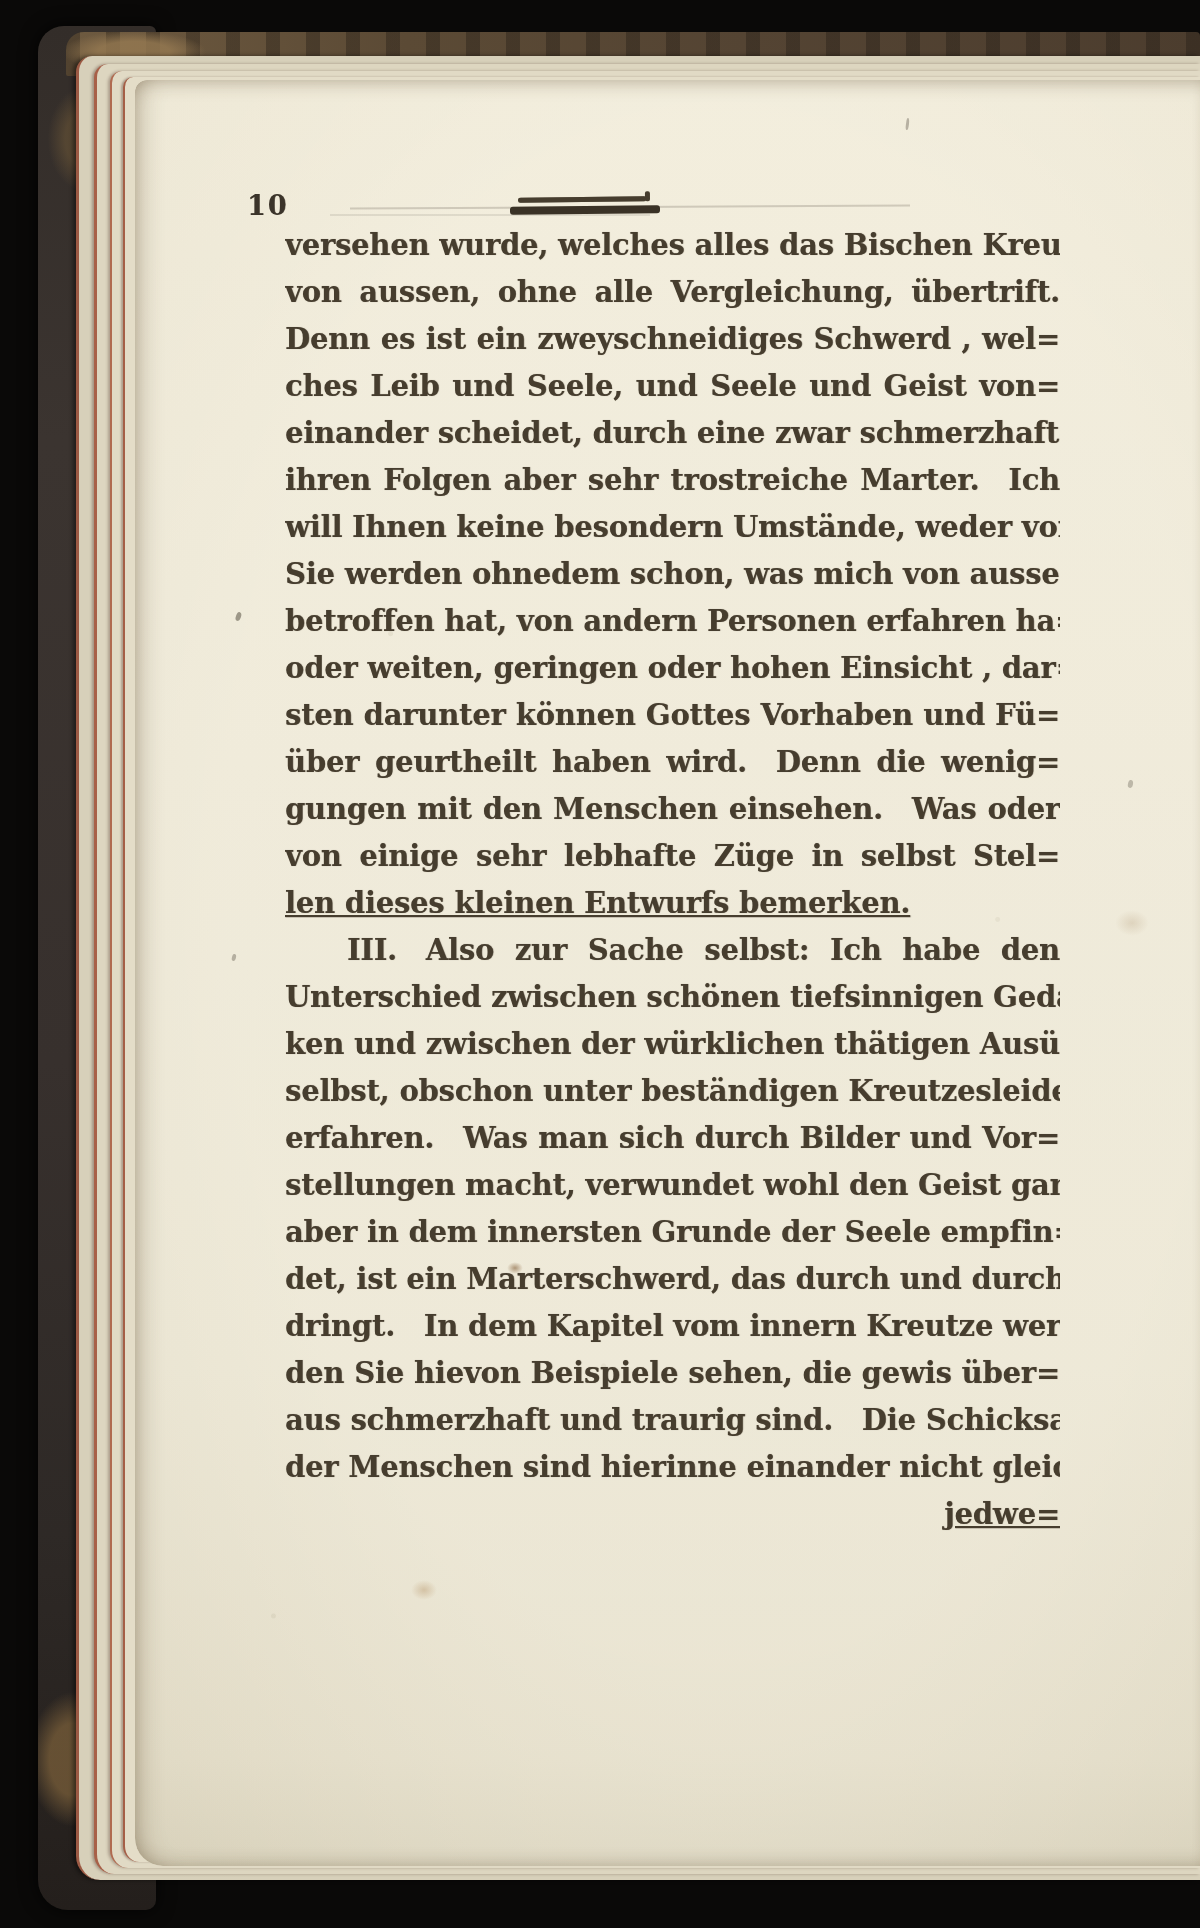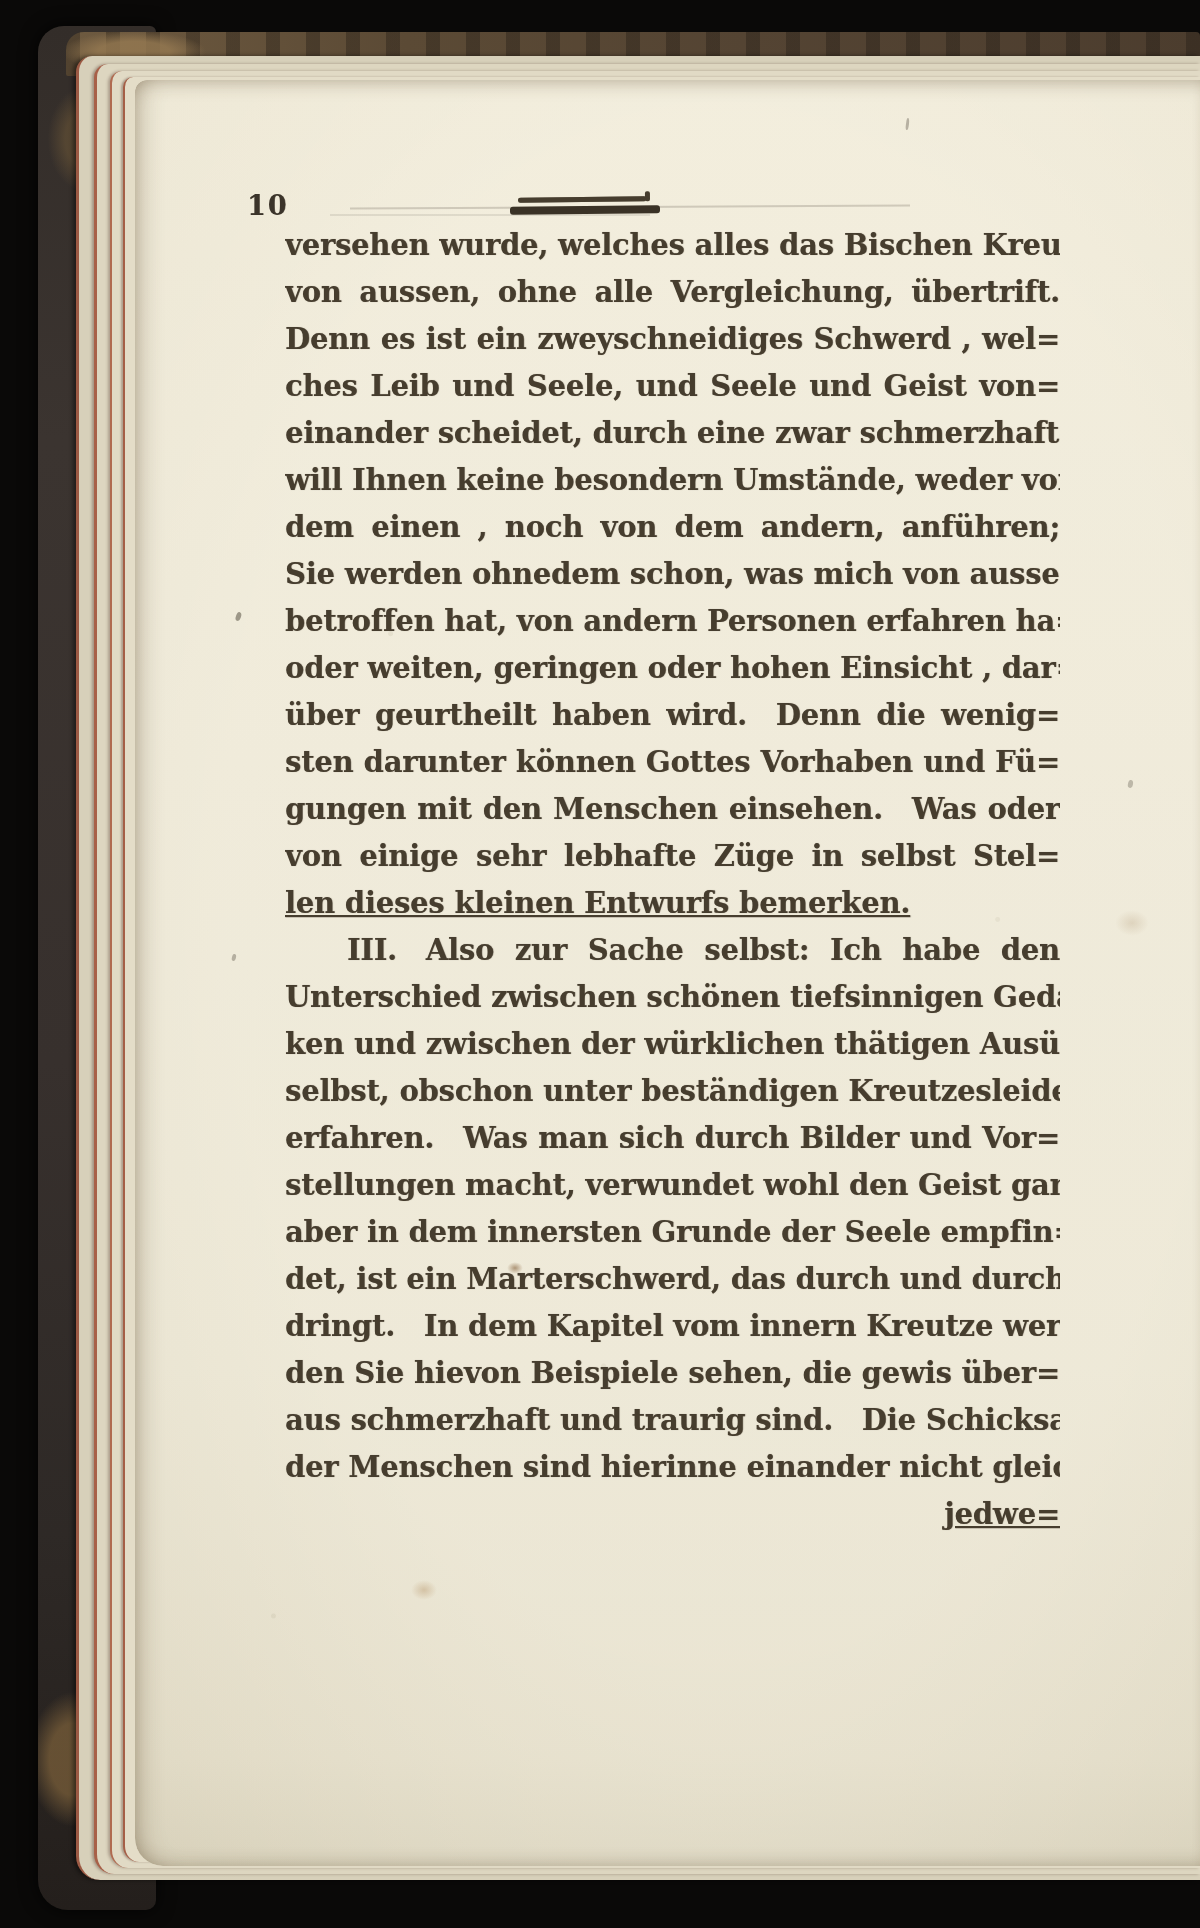--- a/index.html
+++ b/index.html
@@ -123,27 +123,27 @@
     <div class="rbar2"></div>
   </div>
 
   <div class="textblock">
 
   <div class="line">versehen wurde, welches alles das Bischen Kreutz</div>
       <div class="line">von aussen, ohne alle Vergleichung, übertrift.</div>
       <div class="line">Denn es ist ein zweyschneidiges Schwerd , wel=</div>
       <div class="line">ches Leib und Seele, und Seele und Geist von=</div>
       <div class="line">einander scheidet, durch eine zwar schmerzhafte, in</div>
+      <div class="line">ihren Folgen aber sehr trostreiche Marter. Ich</div>
       <div class="line">will Ihnen keine besondern Umstände, weder von</div>
-      <div class="line">dem einen , noch von dem andern, anführen;</div>
       <div class="line">Sie werden ohnedem schon, was mich von aussen</div>
       <div class="line">betroffen hat, von andern Personen erfahren ha=</div>
       <div class="line">oder weiten, geringen oder hohen Einsicht , dar=</div>
+      <div class="line">sten darunter können Gottes Vorhaben und Fü=</div>
       <div class="line">über geurtheilt haben wird. Denn die wenig=</div>
-      <div class="line">sten darunter können Gottes Vorhaben und Fü=</div>
       <div class="line">gungen mit den Menschen einsehen. Was oder</div>
       <div class="line">von einige sehr lebhafte Züge in selbst Stel=</div>
       <div class="line left">len dieses kleinen Entwurfs bemerken.</div>
       <div class="line indent">III. Also zur Sache selbst: Ich habe den</div>
       <div class="line">Unterschied zwischen schönen tiefsinnigen Gedan=</div>
       <div class="line">ken und zwischen der würklichen thätigen Ausübung</div>
       <div class="line">selbst, obschon unter beständigen Kreutzesleiden,</div>
       <div class="line">erfahren. Was man sich durch Bilder und Vor=</div>
       <div class="line">stellungen macht, verwundet wohl den Geist ganz</div>
       <div class="line">aber in dem innersten Grunde der Seele empfin=</div>

